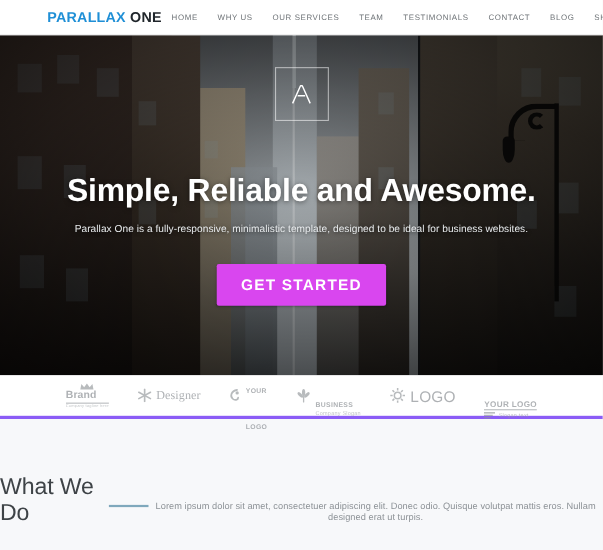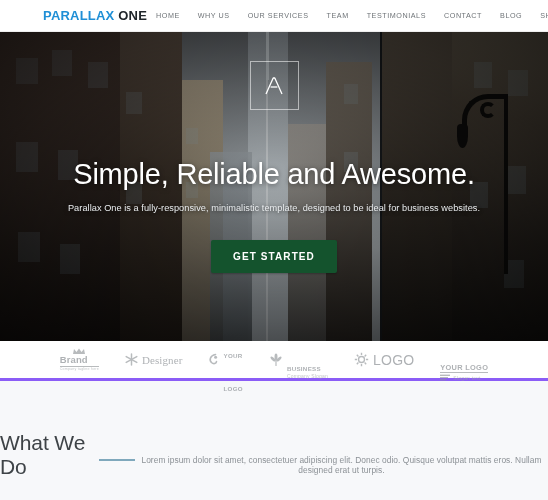--- a/index.html
+++ b/index.html
@@ -119,33 +119,33 @@
     position: absolute; inset: 0; z-index: 5;
     display: flex; flex-direction: column; align-items: center;
   }
   .hero-badge {
     margin-top: 29px; width: 49px; height: 49px;
     border: 1px solid rgba(255,255,255,.55);
     display: flex; align-items: center; justify-content: center;
   }
   .hero-title {
     margin-top: 48px;
-    font-size: 29px; font-weight: 400; color: #ffffff;
+    font-size: 29px; font-weight: 700; color: #ffffff;
     letter-spacing: -.2px; text-align: center;
     text-shadow: 0 1px 5px rgba(0,0,0,.5);
   }
   .hero-sub {
     margin-top: 12px; font-size: 9.2px; color: #e9ecee;
     text-align: center; letter-spacing: .05px;
     text-shadow: 0 1px 4px rgba(0,0,0,.6);
   }
   .hero-btn {
     margin-top: 27px;
-    background: #14532d; color: #ffffff;
-    font-size: 10px; font-weight: 700; letter-spacing: 1.1px;
+    background: #d946ef; color: #ffffff;
+    font-size: 14px; font-weight: 700; letter-spacing: 1.1px;
     padding: 11px 22px; border: none; border-radius: 2px;
     cursor: pointer; text-transform: uppercase;
     box-shadow: 0 1px 2px rgba(0,0,0,.25);
   }
 
   
   .clients {
     height: 40px; width: 100%; background: #ffffff;
     display: flex; align-items: center; justify-content: center;
     gap: 26px; border-bottom: 3px solid #8b5cf6;

